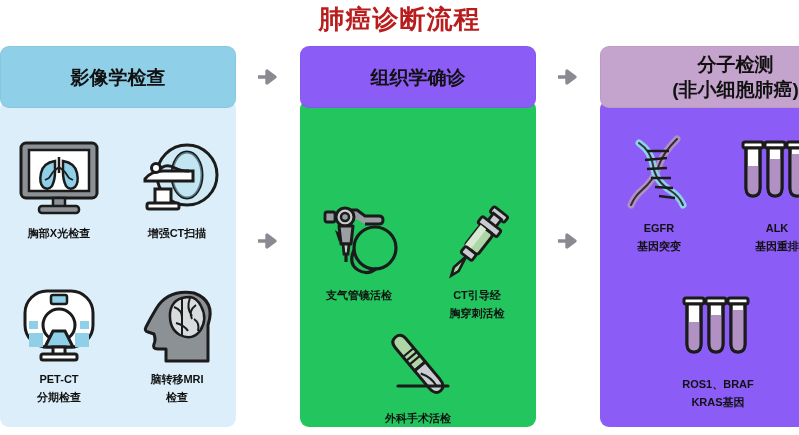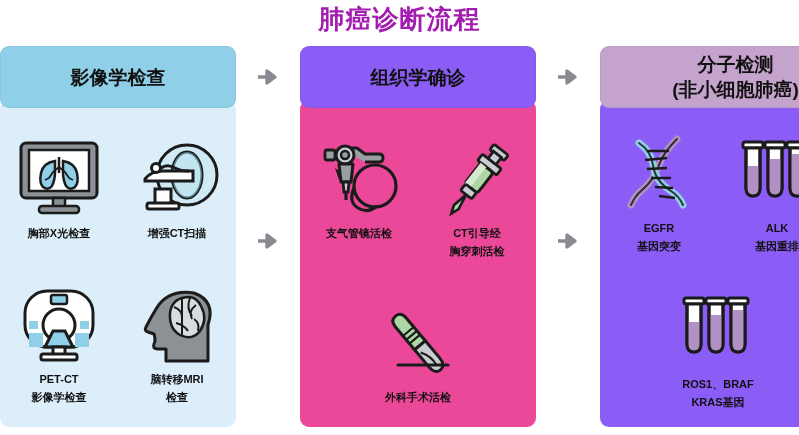--- a/index.html
+++ b/index.html
@@ -118,21 +118,21 @@
     display: flex;
     align-items: center;
     justify-content: center;
   }
   .arrow-top { top: 21px; }
   .arrow-mid { top: 185px; }
 </style>
 </head>
 <body>
 
-<div id="page-title" style="color: #a21caf;">肺癌诊断流程</div>
+<div id="page-title" style="color: #b91c1c;">肺癌诊断流程</div>
 
 <div id="flow">
 
   <div class="stage">
     <div class="stage-header" id="hdr-imaging" style="background: rgb(143, 208, 232);">
       <div class="hdr-lines">
         <div>影像学检查</div>
       </div>
     </div>
     <div class="stage-body" id="body-imaging" style="background: rgb(220, 238, 249);">
@@ -180,21 +180,21 @@
               <circle cx="44" cy="40" r="16" fill="#ffffff" stroke="#1b1b1b" stroke-width="3"></circle>
               <rect x="14" y="36" width="9" height="8" fill="#8FD0E8"></rect>
               <rect x="65" y="36" width="9" height="8" fill="#8FD0E8"></rect>
               <path d="M14 48 h14 v14 h-14 z M60 48 h14 v14 h-14 z" fill="#8FD0E8"></path>
               <path d="M30 62 l8 -16 h12 l8 16 z" fill="#8FD0E8" stroke="#1b1b1b" stroke-width="3"></path>
               <rect x="38" y="62" width="12" height="8" fill="#ffffff" stroke="#1b1b1b" stroke-width="3"></rect>
               <rect x="26" y="69" width="36" height="6" rx="2" fill="#ffffff" stroke="#1b1b1b" stroke-width="3"></rect>
             </svg>
           </div>
           <div class="cell-label">PET-CT
-影像学检查</div>
+分期检查</div>
         </div>
 
         <div class="cell">
           <div class="icon-box">
             <svg width="86" height="80" viewBox="0 0 86 80">
               <path d="M60 8 q-26 -4 -38 16 q-6 10 -10 18 q-2 4 2 5 l6 2 q2 6 0 10 q-2 5 4 5 h8 v12 h42 V40 q8 -24 -14 -32 z" fill="#8C9196" stroke="#1b1b1b" stroke-width="3" stroke-linejoin="round"></path>
               <path d="M56 12 q-18 0 -20 16 q-1 16 10 22 q12 6 20 -4 q8 -12 1 -25 q-4 -8 -11 -9 z" fill="#D9DCDE" stroke="#1b1b1b" stroke-width="2.5"></path>
               <path d="M48 14 v36 M56 13 q-4 10 2 18 M40 22 q8 3 8 10 M62 20 q-8 6 -4 14 M42 38 q8 2 12 8 M60 34 q6 4 4 12" fill="none" stroke="#1b1b1b" stroke-width="2"></path>
             </svg>
           </div>
@@ -218,21 +218,21 @@
       </svg>
     </div>
   </div>
 
   <div class="stage">
     <div class="stage-header" id="hdr-histology" style="background: #8b5cf6;">
       <div class="hdr-lines">
         <div>组织学确诊</div>
       </div>
     </div>
-    <div class="stage-body" id="body-histology" style="background: #ec4899;">
+    <div class="stage-body" id="body-histology" style="background: #22c55e; justify-content: flex-end;">
 
       <div class="row">
         <div class="cell">
           <div class="icon-box">
             <svg width="92" height="82" viewBox="0 0 92 82">
               <circle cx="62" cy="48" r="21" fill="none" stroke="#1b1b1b" stroke-width="3.2"></circle>
               <path d="M41 50 q-6 14 4 20 q10 6 19 -2" fill="none" stroke="#1b1b1b" stroke-width="3.2"></path>
               <path d="M26 10 h18 l8 6 h14 q4 0 4 4 q0 4 -4 4 h-14" fill="#9A9FA4" stroke="#1b1b1b" stroke-width="3" stroke-linejoin="round"></path>
               <circle cx="32" cy="17" r="9" fill="#C9CDD1" stroke="#1b1b1b" stroke-width="3"></circle>
               <circle cx="32" cy="17" r="4" fill="#9A9FA4" stroke="#1b1b1b" stroke-width="2.5"></circle>

